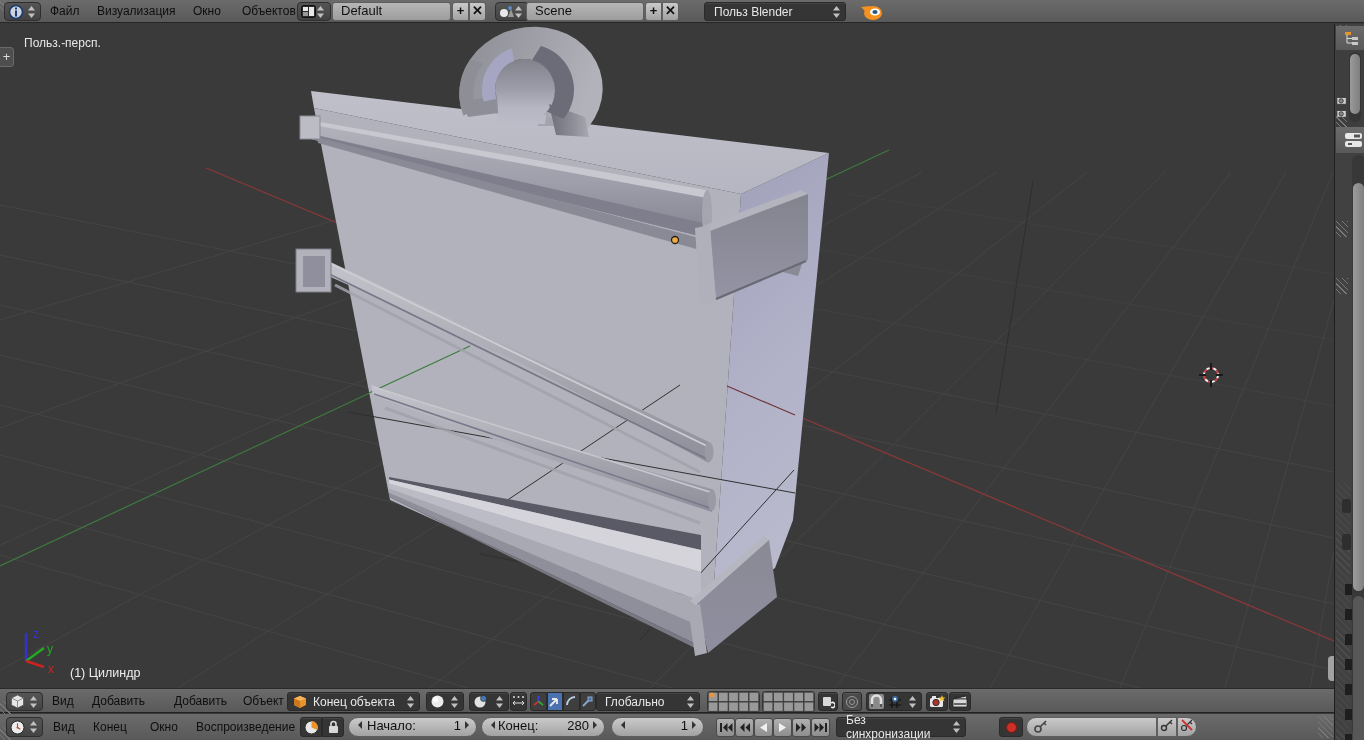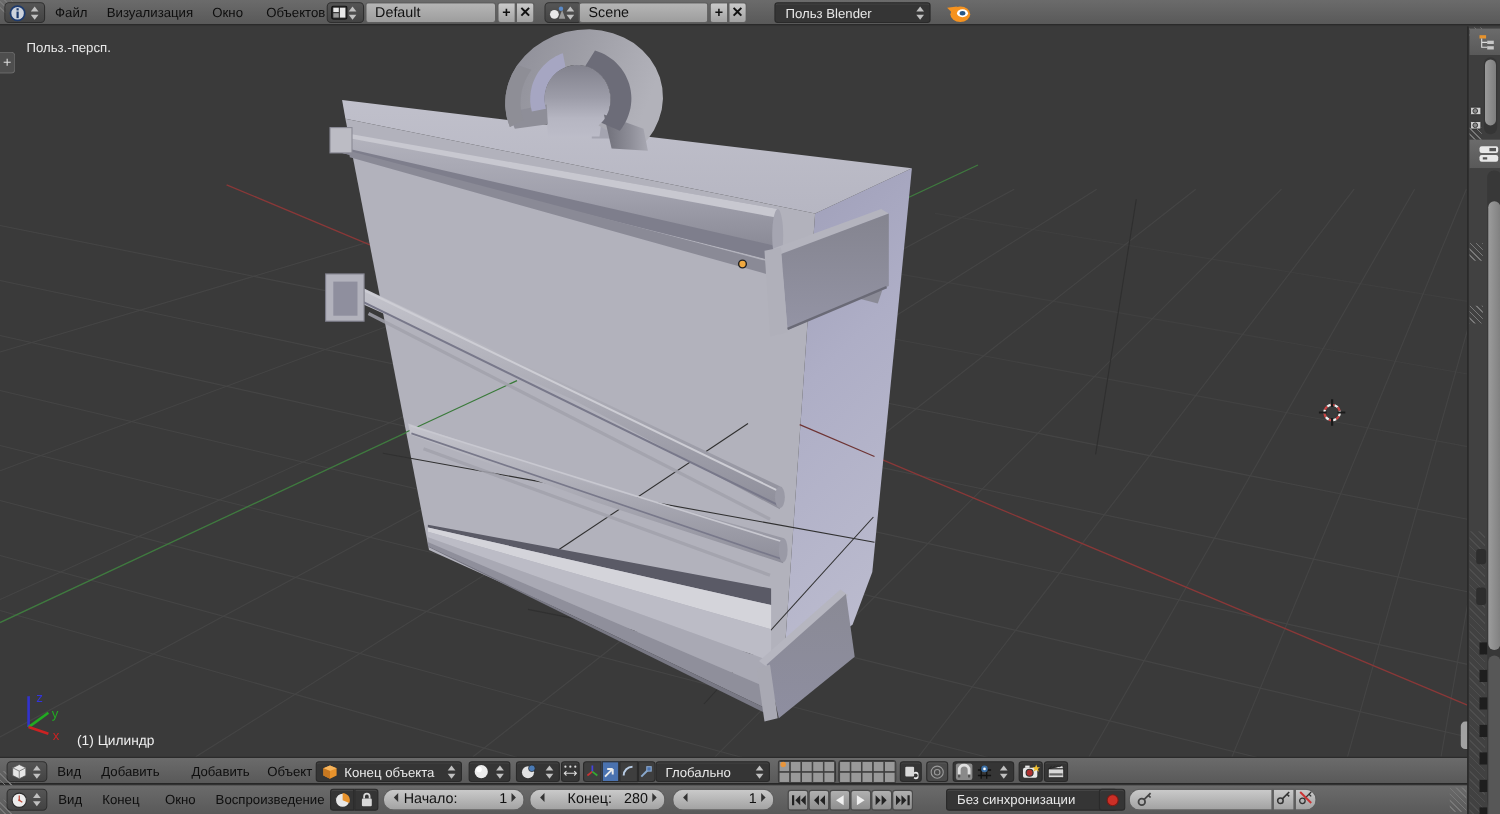--- a/index.html
+++ b/index.html
@@ -462,21 +462,21 @@
         <span style="margin-left:4px">Начало:</span>
         <span style="margin-left:auto">1</span>
         <span style="margin:0 6px 0 3px"><svg width="6" height="10" viewBox="0 0 6 10">
             <path d="M1 1 L5 5 L1 9 Z" fill="#333"></path>
           </svg></span>
  </div>
  <div class="pill" style="left:481px;top:3px;width:124px;height:20px">
   <span style="margin-left:8px"><svg width="6" height="10" viewBox="0 0 6 10">
             <path d="M5 1 L1 5 L5 9 Z" fill="#333"></path>
           </svg></span>
-        <span style="margin-left:20px">Конец:</span>
+        <span style="margin-left:2px">Конец:</span>
         <span style="margin-left:auto">280</span>
         <span style="margin:0 6px 0 3px"><svg width="6" height="10" viewBox="0 0 6 10">
             <path d="M1 1 L5 5 L1 9 Z" fill="#333"></path>
           </svg></span>
  </div>
  <div class="pill" style="left:611px;top:3px;width:93px;height:20px">
   <span style="margin-left:8px"><svg width="6" height="10" viewBox="0 0 6 10">
             <path d="M5 1 L1 5 L5 9 Z" fill="#333"></path>
           </svg></span>
         <span style="margin-left:auto">1</span>
@@ -513,21 +513,21 @@
           <path d="M6.5 1 L11 5.5 L6.5 10 Z" fill="#222"></path>
         </svg>
       </div>
       <div style="position:absolute;left:811px;top:3.5px;width:19px;height:19px;background:linear-gradient(#b0b0b0,#8e8e8e);border:1px solid #4a4a4a;border-radius:3px;display:flex;align-items:center;justify-content:center">
         <svg width="14" height="11" viewBox="0 0 14 11">
           <path d="M0.5 1 L5 5.5 L0.5 10 Z" fill="#222"></path>
           <path d="M5.5 1 L10 5.5 L5.5 10 Z" fill="#222"></path>
           <path d="M12 1 L12 10" stroke="#222" stroke-width="2"></path>
         </svg>
       </div>
- <div class="ddark" style="left:860px;top:3px;width:156px;height:20px">
+ <div class="ddark" style="left:836px;top:3px;width:130px;height:20px">
         <span style="margin-left:9px">Без синхронизации</span>
         <span class="updn">
           <svg width="9" height="14" viewBox="0 0 9 14">
             <path d="M4.5 1 L8 5.5 L1 5.5 Z" fill="#c0c0c0"></path>
             <path d="M4.5 13 L8 8.5 L1 8.5 Z" fill="#c0c0c0"></path>
           </svg>
         </span>
       </div>
  <div class="ddark" style="left:999px;top:3px;width:24px;height:20px;justify-content:center">
         <span style="width:11px;height:11px;border-radius:50%;background:#cc2f26;border:1px solid #7a1a14"></span>

